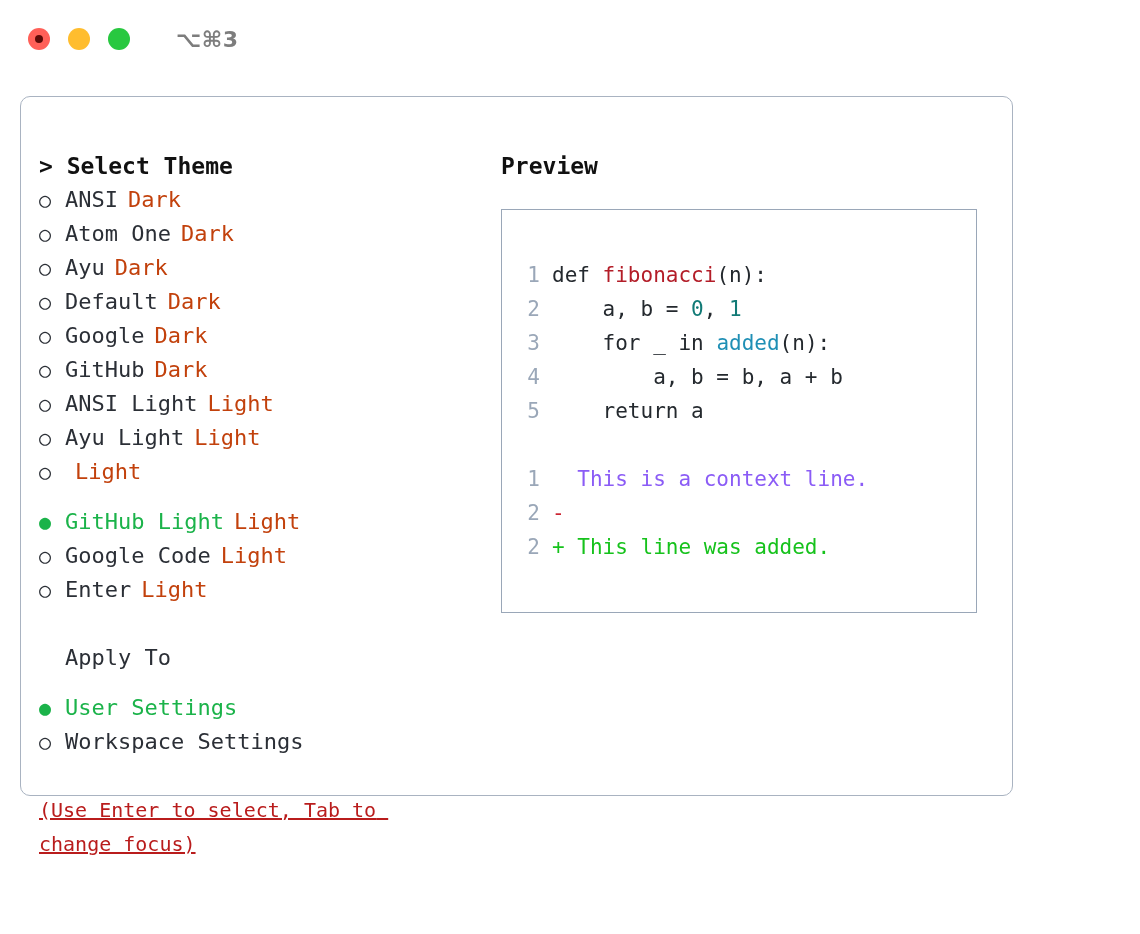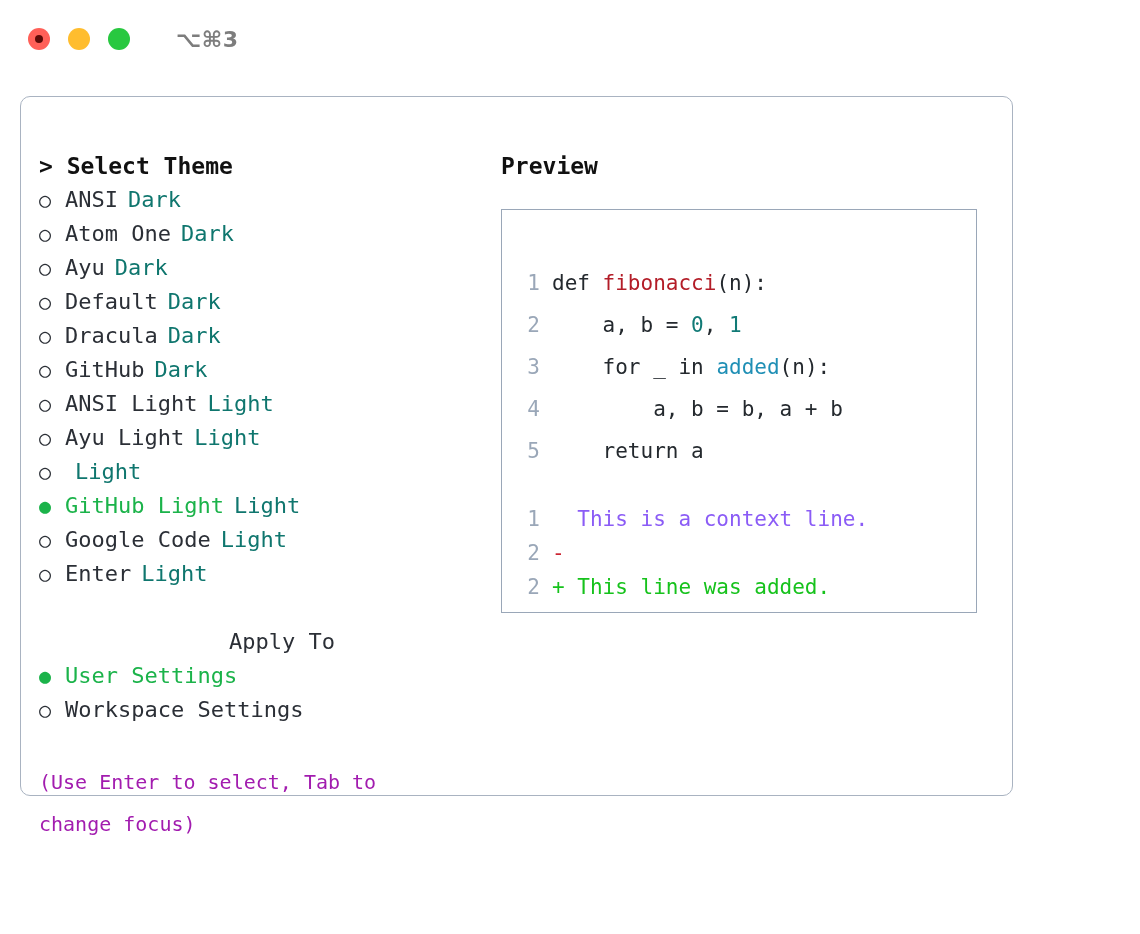--- a/index.html
+++ b/index.html
@@ -112,43 +112,43 @@
   .bullet {
     width: 26px;
     flex: 0 0 26px;
     font-size: 20px;
     color: #2b2f36;
     line-height: 34px;
   }
   .bullet.sel { color: #1bb34a; }
 
   .row-label { color: #2b2f36; }
-  .row.selected .row-label { color: #1bb34a; }
+  .row.selected .row-label { color: #1bb34a; margin-top: 16px; }
   .row-badge {
-    color: #0f766e;
+    color: #c2410c;
     margin-left: 10px;
   }
 
   .group-head {
     font-size: 22px;
     color: #2b2f36;
     line-height: 34px;
     white-space: pre;
-    text-align: center;
   }
 
   .spacer { height: 34px; }
 
   .hint {
     margin-top: 34px;
     font-size: 20px;
-    color: #a21caf;
-    line-height: 42px;
+    color: #b91c1c;
+    line-height: 34px;
     width: 410px;
     white-space: pre-wrap;
+    text-decoration: underline;
   }
 
   
   .right {
     position: absolute;
     left: 480px;
     top: 52px;
     width: 490px;
   }
   .preview-head {
@@ -175,21 +175,21 @@
     line-height: 34px;
     white-space: pre;
   }
   .ln {
     width: 24px;
     flex: 0 0 24px;
     text-align: right;
     color: #9aa7b8;
     margin-right: 12px;
   }
-  .code-txt { color: #24292e; margin-top: 8px; }
+  .code-txt { color: #24292e; }
 
   .tok-plain { color: #24292e; }
   .tok-func  { color: #b31d28; }
   .tok-num   { color: #117a76; }
   .tok-call  { color: #1f8fb5; }
 
   .diff-gap { height: 34px; }
   .diff-ctx { color: #8b5cf6; }
   .diff-del { color: #cb2431; }
   .diff-add { color: #16c21c; }
@@ -213,21 +213,21 @@
 
       <div class="left">
 
         <div class="list-head">&gt; Select Theme</div>
 
         <div id="theme-list">
             <div class="row"><span class="bullet">○</span><span class="row-label">ANSI</span><span class="row-badge">Dark</span></div>
             <div class="row"><span class="bullet">○</span><span class="row-label">Atom One</span><span class="row-badge">Dark</span></div>
             <div class="row"><span class="bullet">○</span><span class="row-label">Ayu</span><span class="row-badge">Dark</span></div>
             <div class="row"><span class="bullet">○</span><span class="row-label">Default</span><span class="row-badge">Dark</span></div>
-            <div class="row"><span class="bullet">○</span><span class="row-label">Dracula</span><span class="row-badge">Dark</span></div>
+            <div class="row"><span class="bullet">○</span><span class="row-label">Google</span><span class="row-badge">Dark</span></div>
             <div class="row"><span class="bullet">○</span><span class="row-label">GitHub</span><span class="row-badge">Dark</span></div>
             <div class="row"><span class="bullet">○</span><span class="row-label">ANSI Light</span><span class="row-badge">Light</span></div>
             <div class="row"><span class="bullet">○</span><span class="row-label">Ayu Light</span><span class="row-badge">Light</span></div>
             <div class="row"><span class="bullet">○</span><span class="row-badge">Light</span></div>
             <div class="row selected"><span class="bullet sel">●</span><span class="row-label">GitHub Light</span><span class="row-badge">Light</span></div>
             <div class="row"><span class="bullet">○</span><span class="row-label">Google Code</span><span class="row-badge">Light</span></div>
             <div class="row"><span class="bullet">○</span><span class="row-label">Enter</span><span class="row-badge">Light</span></div>
           </div>
 
         <div class="spacer"></div>

